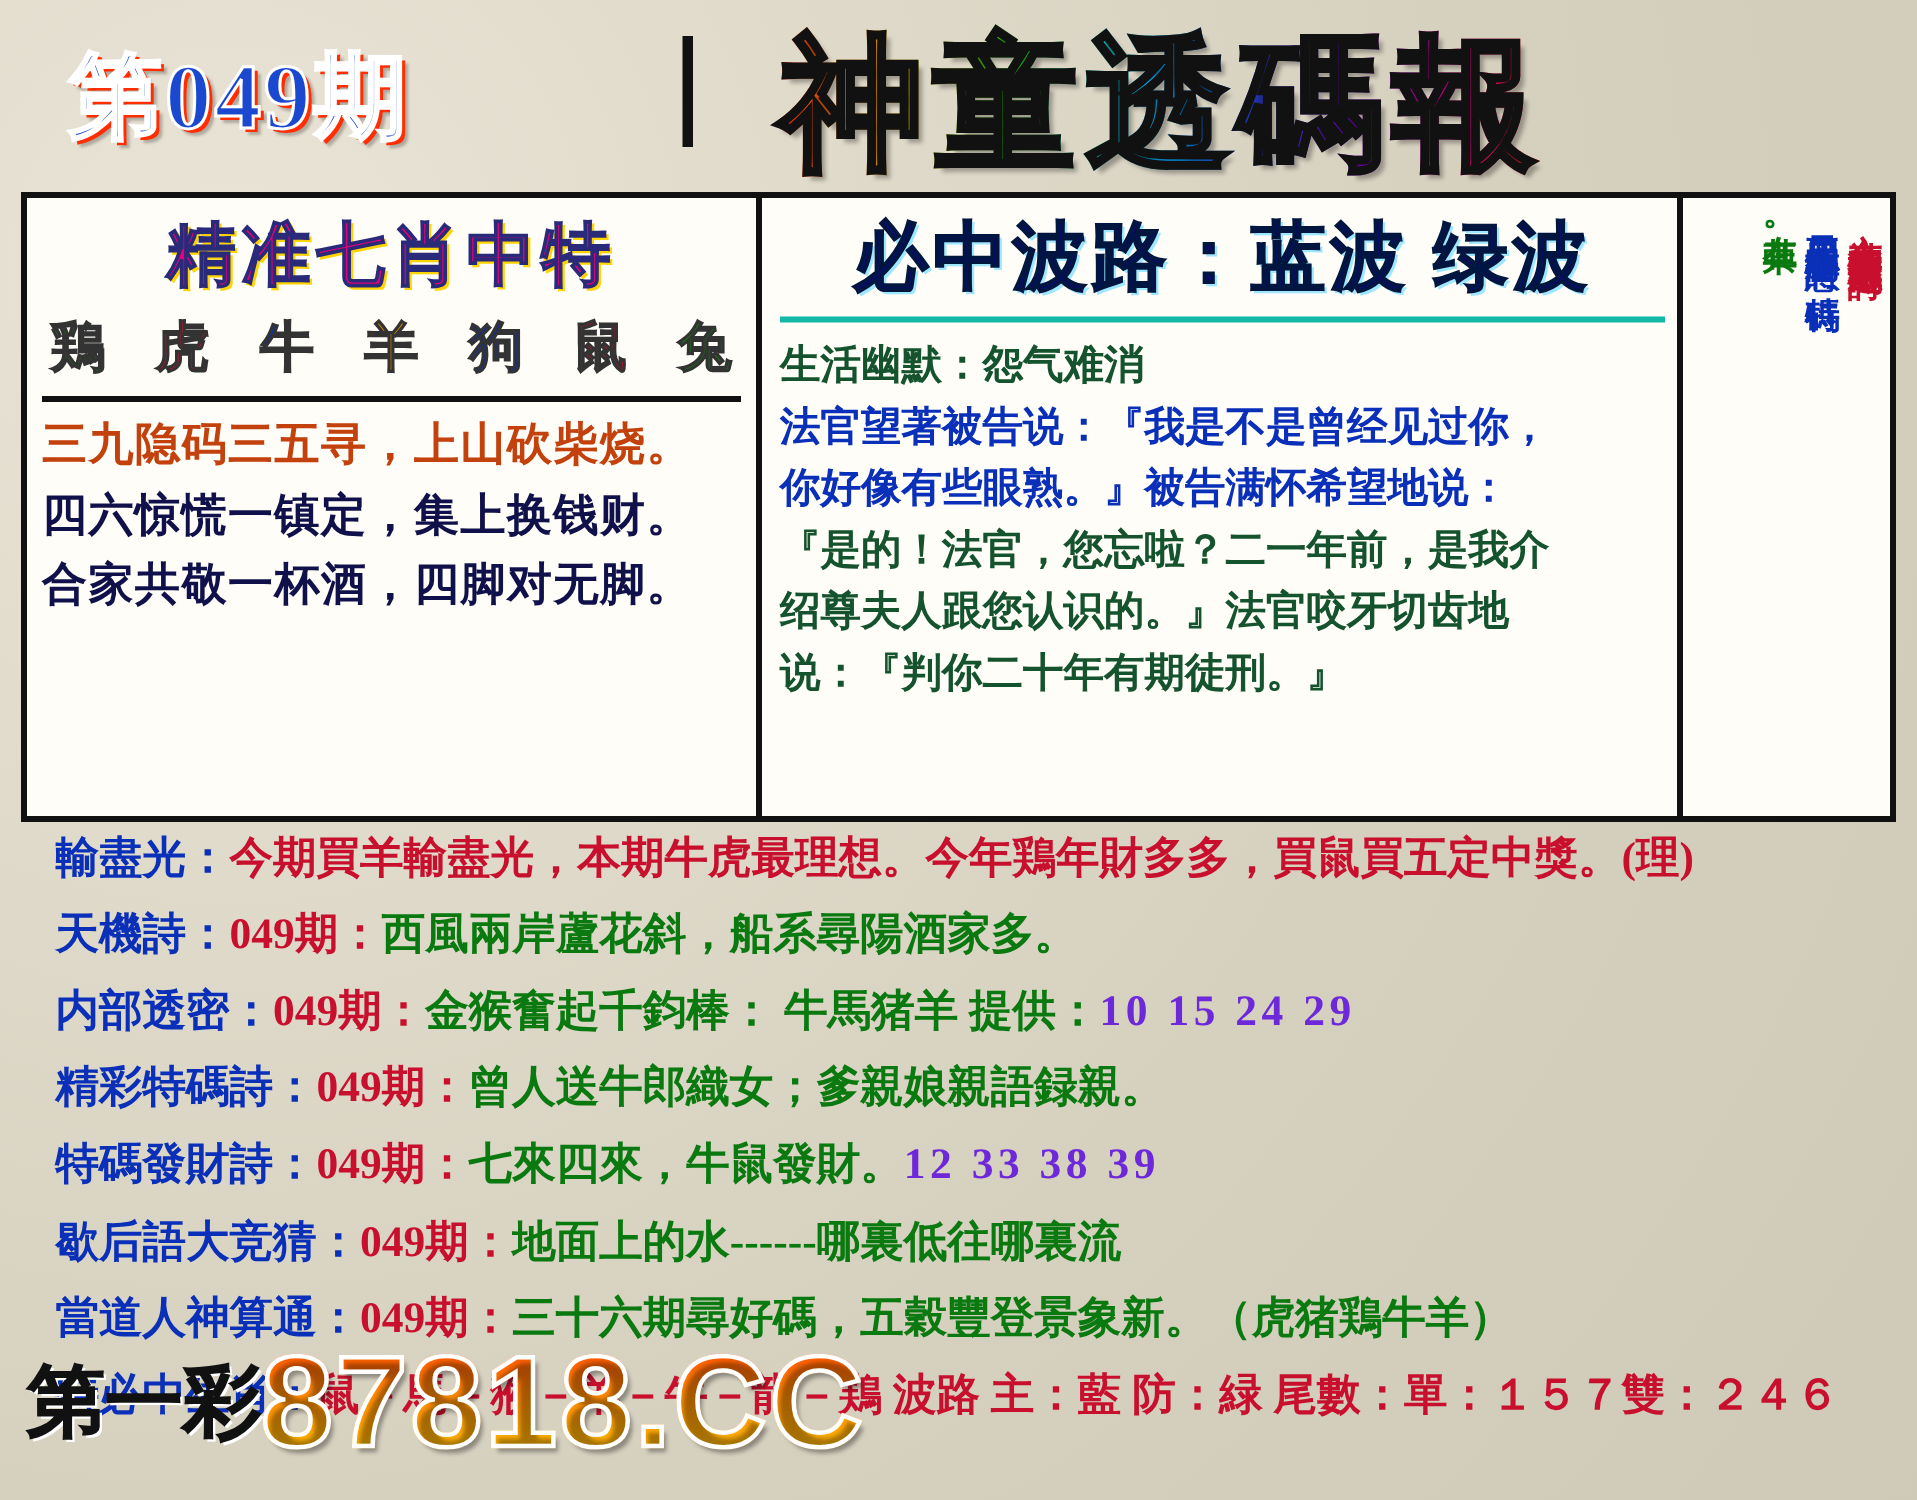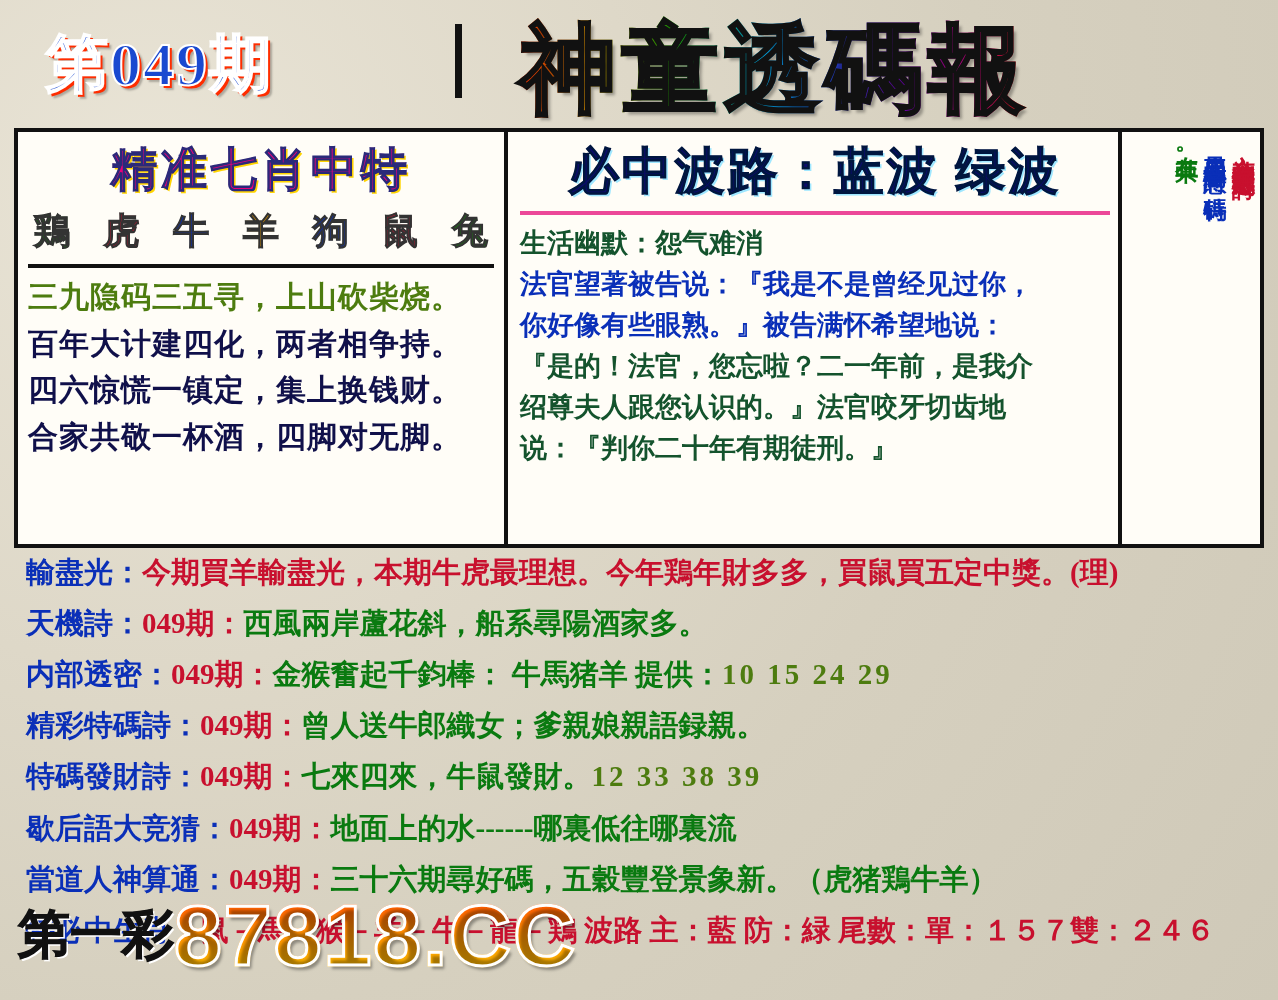--- a/index.html
+++ b/index.html
@@ -61,30 +61,30 @@
     margin:1px 0 2px 0;
   }
   .l-zodiac{
     display:flex;justify-content:space-between;align-items:center;
     font-size:36px;font-weight:bold;padding:4px 6px 8px 6px;
     border-bottom:4px solid #111;margin-bottom:6px;
   }
   .l-zodiac span{-webkit-text-stroke:1px #333;}
   .l-lines{font-size:30px;line-height:1.55;font-weight:bold;letter-spacing:1px;}
   .l-lines div{color:#1a1a1a;}
-  .l-lines div:nth-child(1){color:#4d7c0f;}
+  .l-lines div:nth-child(1){color:#c2410c;}
   .l-lines div:nth-child(2){color:#10104a;}
   .l-lines div:nth-child(3){color:#10104a;}
   .l-lines div:nth-child(4){color:#10104a;}
 
   .m-title{
     font-size:50px;font-weight:bold;letter-spacing:3px;text-align:center;
     color:#0b0b6b;-webkit-text-stroke:1px #00163f;
     text-shadow:2px 2px 0 #9fe7ff;
-    padding:2px 0 6px 0;border-bottom:4px solid #ec4899;
+    padding:2px 0 6px 0;border-bottom:4px solid #14b8a6;
   }
   .m-body{padding-top:8px;font-size:27px;line-height:1.52;font-weight:bold;}
   .m-body .red{color:#14532d;}
   .m-body .blue{color:#0a2fb8;}
 
   .colR-inner{
     display:flex;flex-direction:row-reverse;justify-content:flex-start;gap:2px;height:100%;
   }
   .vcol{
     writing-mode:vertical-rl;text-orientation:upright;
@@ -95,26 +95,26 @@
   .vcol.c3{color:#0a7a10;}
 
   
   .bottom{
     position:absolute;left:14px;top:548px;width:1250px;height:440px;
     box-sizing:border-box;
     padding:6px 12px 0 12px;
   }
   .brow{
     font-size:29px;font-weight:bold;line-height:1.28;
-    margin-bottom:14px;white-space:nowrap;
+    margin-bottom:14px;white-space:nowrap;margin-left:11px;
   }
   .k{color:#0a2fb8;}
   .v{color:#c8102e;}
   .v2{color:#0a7a10;}
-  .num{color:#4d7c0f;letter-spacing:3px;}
+  .num{color:#6d28d9;letter-spacing:3px;}
 
   
   .watermark{
     position:absolute;left:0;top:880px;width:1278px;height:110px;
     z-index:5;pointer-events:none;
     display:flex;align-items:center;
   }
   .wm-left{
     font-size:52px;font-weight:bold;margin-left:18px;
     font-family:Liberation Sans, sans-serif;
@@ -152,21 +152,20 @@
         <span style="color:#1a7a10">鶏</span>
         <span style="color:#c8102e">虎</span>
         <span style="color:#0a2fb8">牛</span>
         <span style="color:#d08c00">羊</span>
         <span style="color:#0a2fb8">狗</span>
         <span style="color:#c8102e">鼠</span>
         <span style="color:#1a7a10">兔</span>
       </div>
       <div class="l-lines">
         <div>三九隐码三五寻，上山砍柴烧。</div>
-        <div>百年大计建四化，两者相争持。</div>
         <div>四六惊慌一镇定，集上换钱财。</div>
         <div>合家共敬一杯酒，四脚对无脚。</div>
       </div>
     </div>
 
     <div class="colM">
       <div class="m-title">必中波路：蓝波 绿波</div>
       <div class="m-body">
         <div class="red">生活幽默：怨气难消</div>
         <div class="blue">法官望著被告说：『我是不是曾经见过你，</div>

